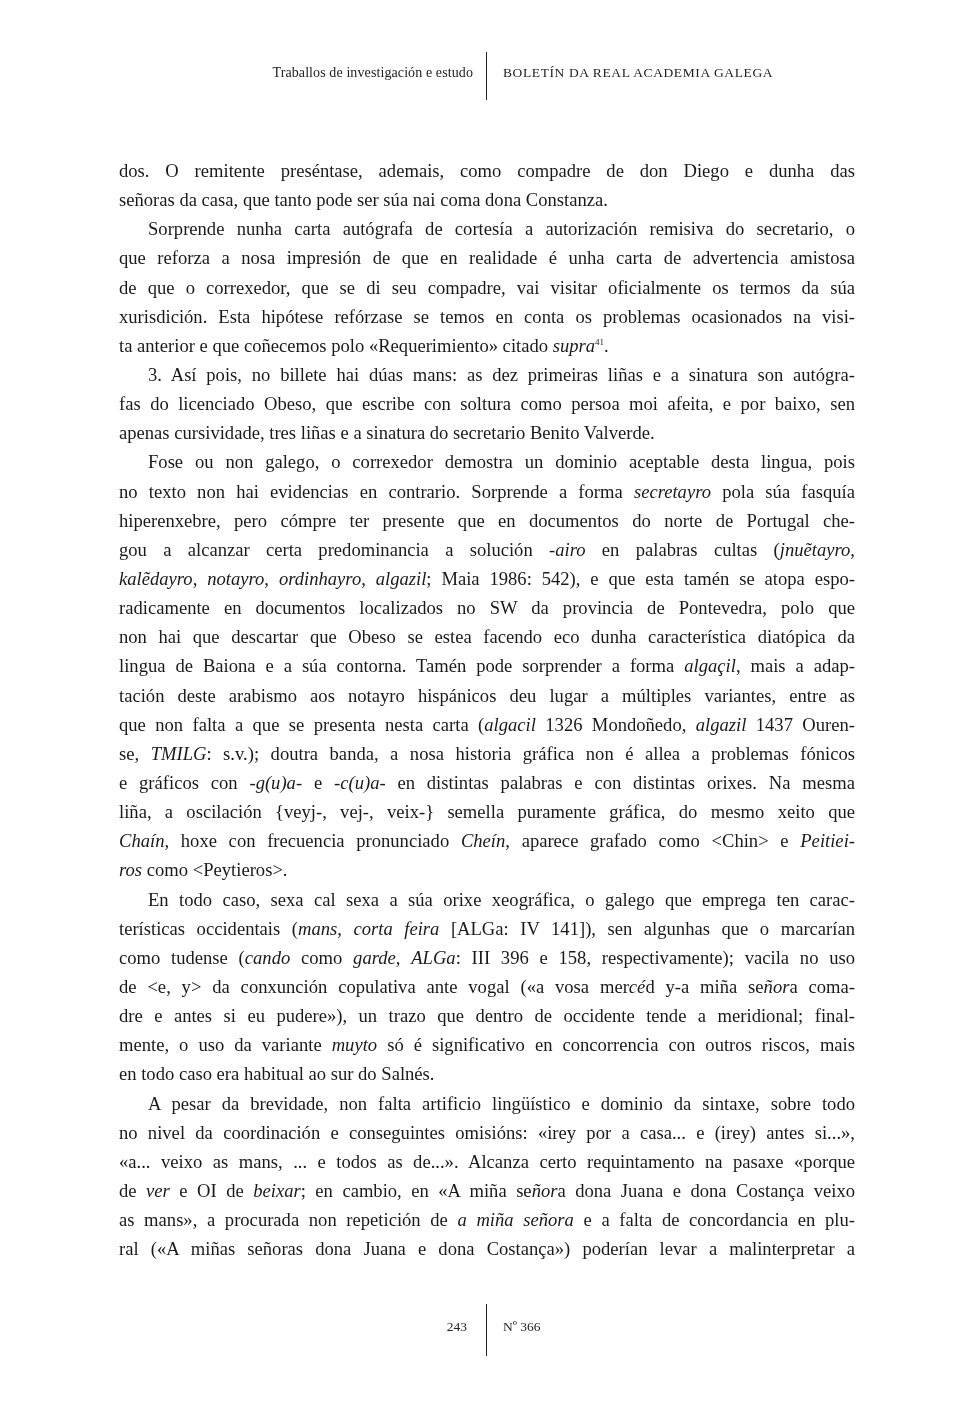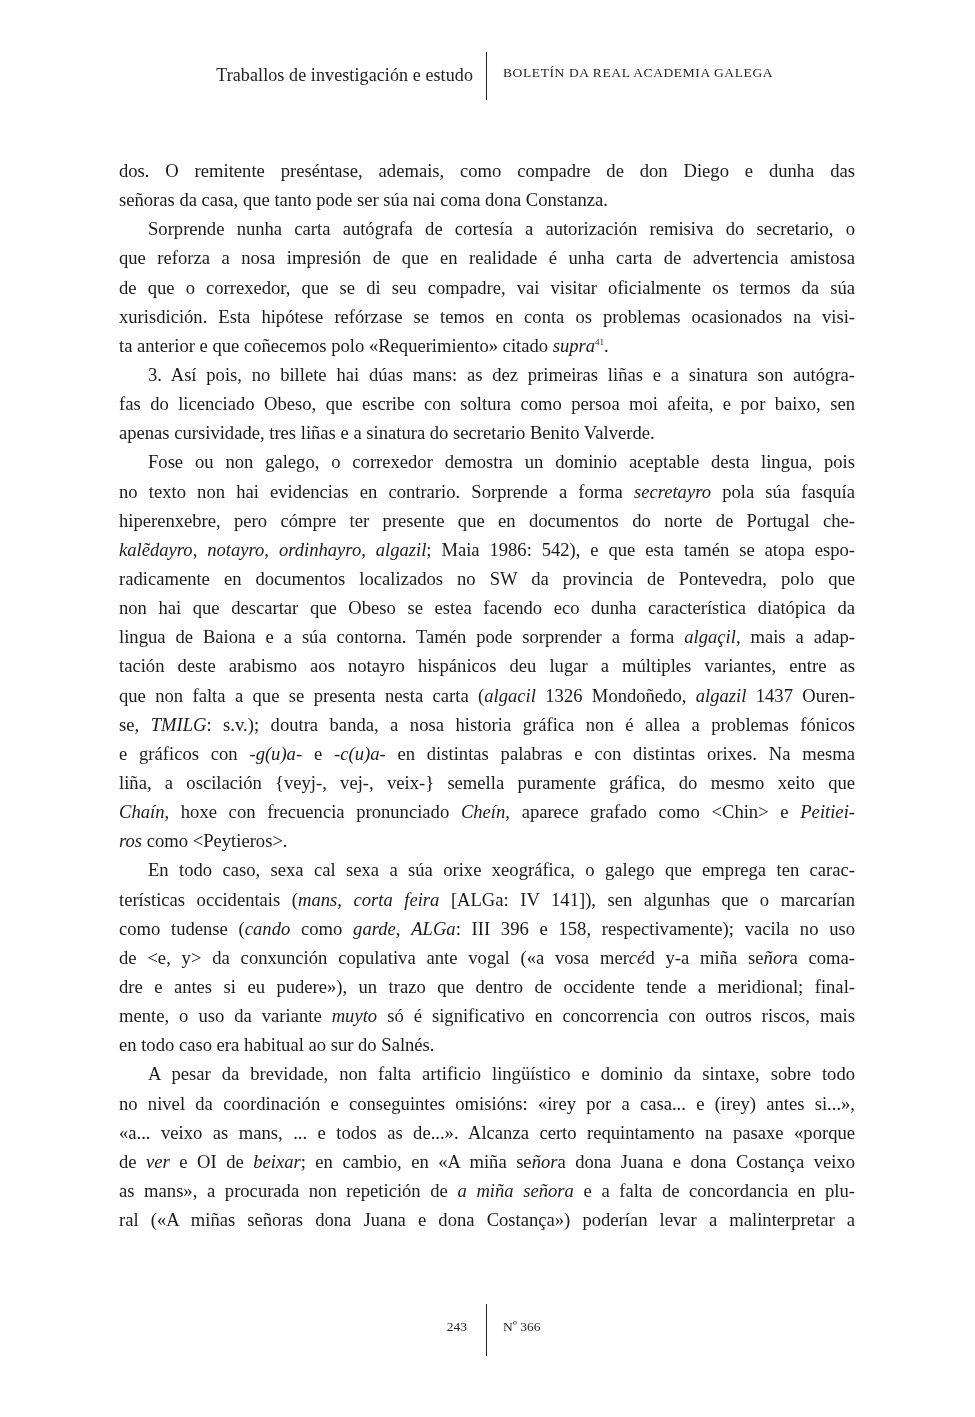--- a/index.html
+++ b/index.html
@@ -5,21 +5,21 @@
   html, body { margin: 0; padding: 0; background: #ffffff; }
   body {
     width: 975px; height: 1417px; position: relative; overflow: hidden;
     font-family: "Liberation Serif", "DejaVu Serif", serif; color: #1a1a1a;
   }
   .header {
     position: absolute; top: 52px; left: 0; width: 975px; height: 48px;
   }
   .header .left {
     position: absolute; right: 502px; top: 13px;
-    font-size: 18px; letter-spacing: 0.1px; color: #222;
+    font-size: 14px; letter-spacing: 0.1px; color: #222;
   }
   .header .rule {
     position: absolute; left: 486px; top: 0; width: 1px; height: 48px; background: #222;
   }
   .header .right {
     position: absolute; left: 503px; top: 13px;
     font-size: 13.5px; letter-spacing: 0.6px; color: #222;
   }
   .body-text {
     position: absolute; top: 156px; left: 119px; width: 736px;
@@ -62,20 +62,21 @@
     <div class="line"><span>que reforza a nosa impresión de que en realidade é unha carta de advertencia amistosa</span></div>
     <div class="line"><span>de que o correxedor, que se di seu compadre, vai visitar oficialmente os termos da súa</span></div>
     <div class="line"><span>xurisdición. Esta hipótese refórzase se temos en conta os problemas ocasionados na visi-</span></div>
     <div class="line last"><span>ta anterior e que coñecemos polo «Requerimiento» citado </span><i>supra</i><sup>41</sup><span>.</span></div>
     <div class="line indent"><span>3. Así pois, no billete hai dúas mans: as dez primeiras liñas e a sinatura son autógra-</span></div>
     <div class="line"><span>fas do licenciado Obeso, que escribe con soltura como persoa moi afeita, e por baixo, sen</span></div>
     <div class="line last"><span>apenas cursividade, tres liñas e a sinatura do secretario Benito Valverde.</span></div>
     <div class="line indent"><span>Fose ou non galego, o correxedor demostra un dominio aceptable desta lingua, pois</span></div>
     <div class="line"><span>no texto non hai evidencias en contrario. Sorprende a forma </span><i>secretayro</i><span> pola súa fasquía</span></div>
     <div class="line"><span>hiperenxebre, pero cómpre ter presente que en documentos do norte de Portugal che-</span></div>
+    <div class="line"><span>gou a alcanzar certa predominancia a solución </span><i>-airo</i><span> en palabras cultas (</span><i>jnuẽtayro</i><span>,</span></div>
     <div class="line"><i>kalẽdayro</i><span>, </span><i>notayro</i><span>, </span><i>ordinhayro</i><span>, </span><i>algazil</i><span>; Maia 1986: 542), e que esta tamén se atopa espo-</span></div>
     <div class="line"><span>radicamente en documentos localizados no SW da provincia de Pontevedra, polo que</span></div>
     <div class="line"><span>non hai que descartar que Obeso se estea facendo eco dunha característica diatópica da</span></div>
     <div class="line"><span>lingua de Baiona e a súa contorna. Tamén pode sorprender a forma </span><i>algaçil</i><span>, mais a adap-</span></div>
     <div class="line"><span>tación deste arabismo aos notayro hispánicos deu lugar a múltiples variantes, entre as</span></div>
     <div class="line"><span>que non falta a que se presenta nesta carta (</span><i>algacil</i><span> 1326 Mondoñedo, </span><i>algazil</i><span> 1437 Ouren-</span></div>
     <div class="line"><span>se, </span><i>TMILG</i><span>: s.v.); doutra banda, a nosa historia gráfica non é allea a problemas fónicos</span></div>
     <div class="line"><span>e gráficos con </span><i>-g(u)a-</i><span> e </span><i>-c(u)a-</i><span> en distintas palabras e con distintas orixes. Na mesma</span></div>
     <div class="line"><span>liña, a oscilación {veyj-, vej-, veix-} semella puramente gráfica, do mesmo xeito que</span></div>
     <div class="line"><i>Chaín</i><span>, hoxe con frecuencia pronunciado </span><i>Cheín</i><span>, aparece grafado como &lt;Chin&gt; e </span><i>Peitiei-</i></div>

